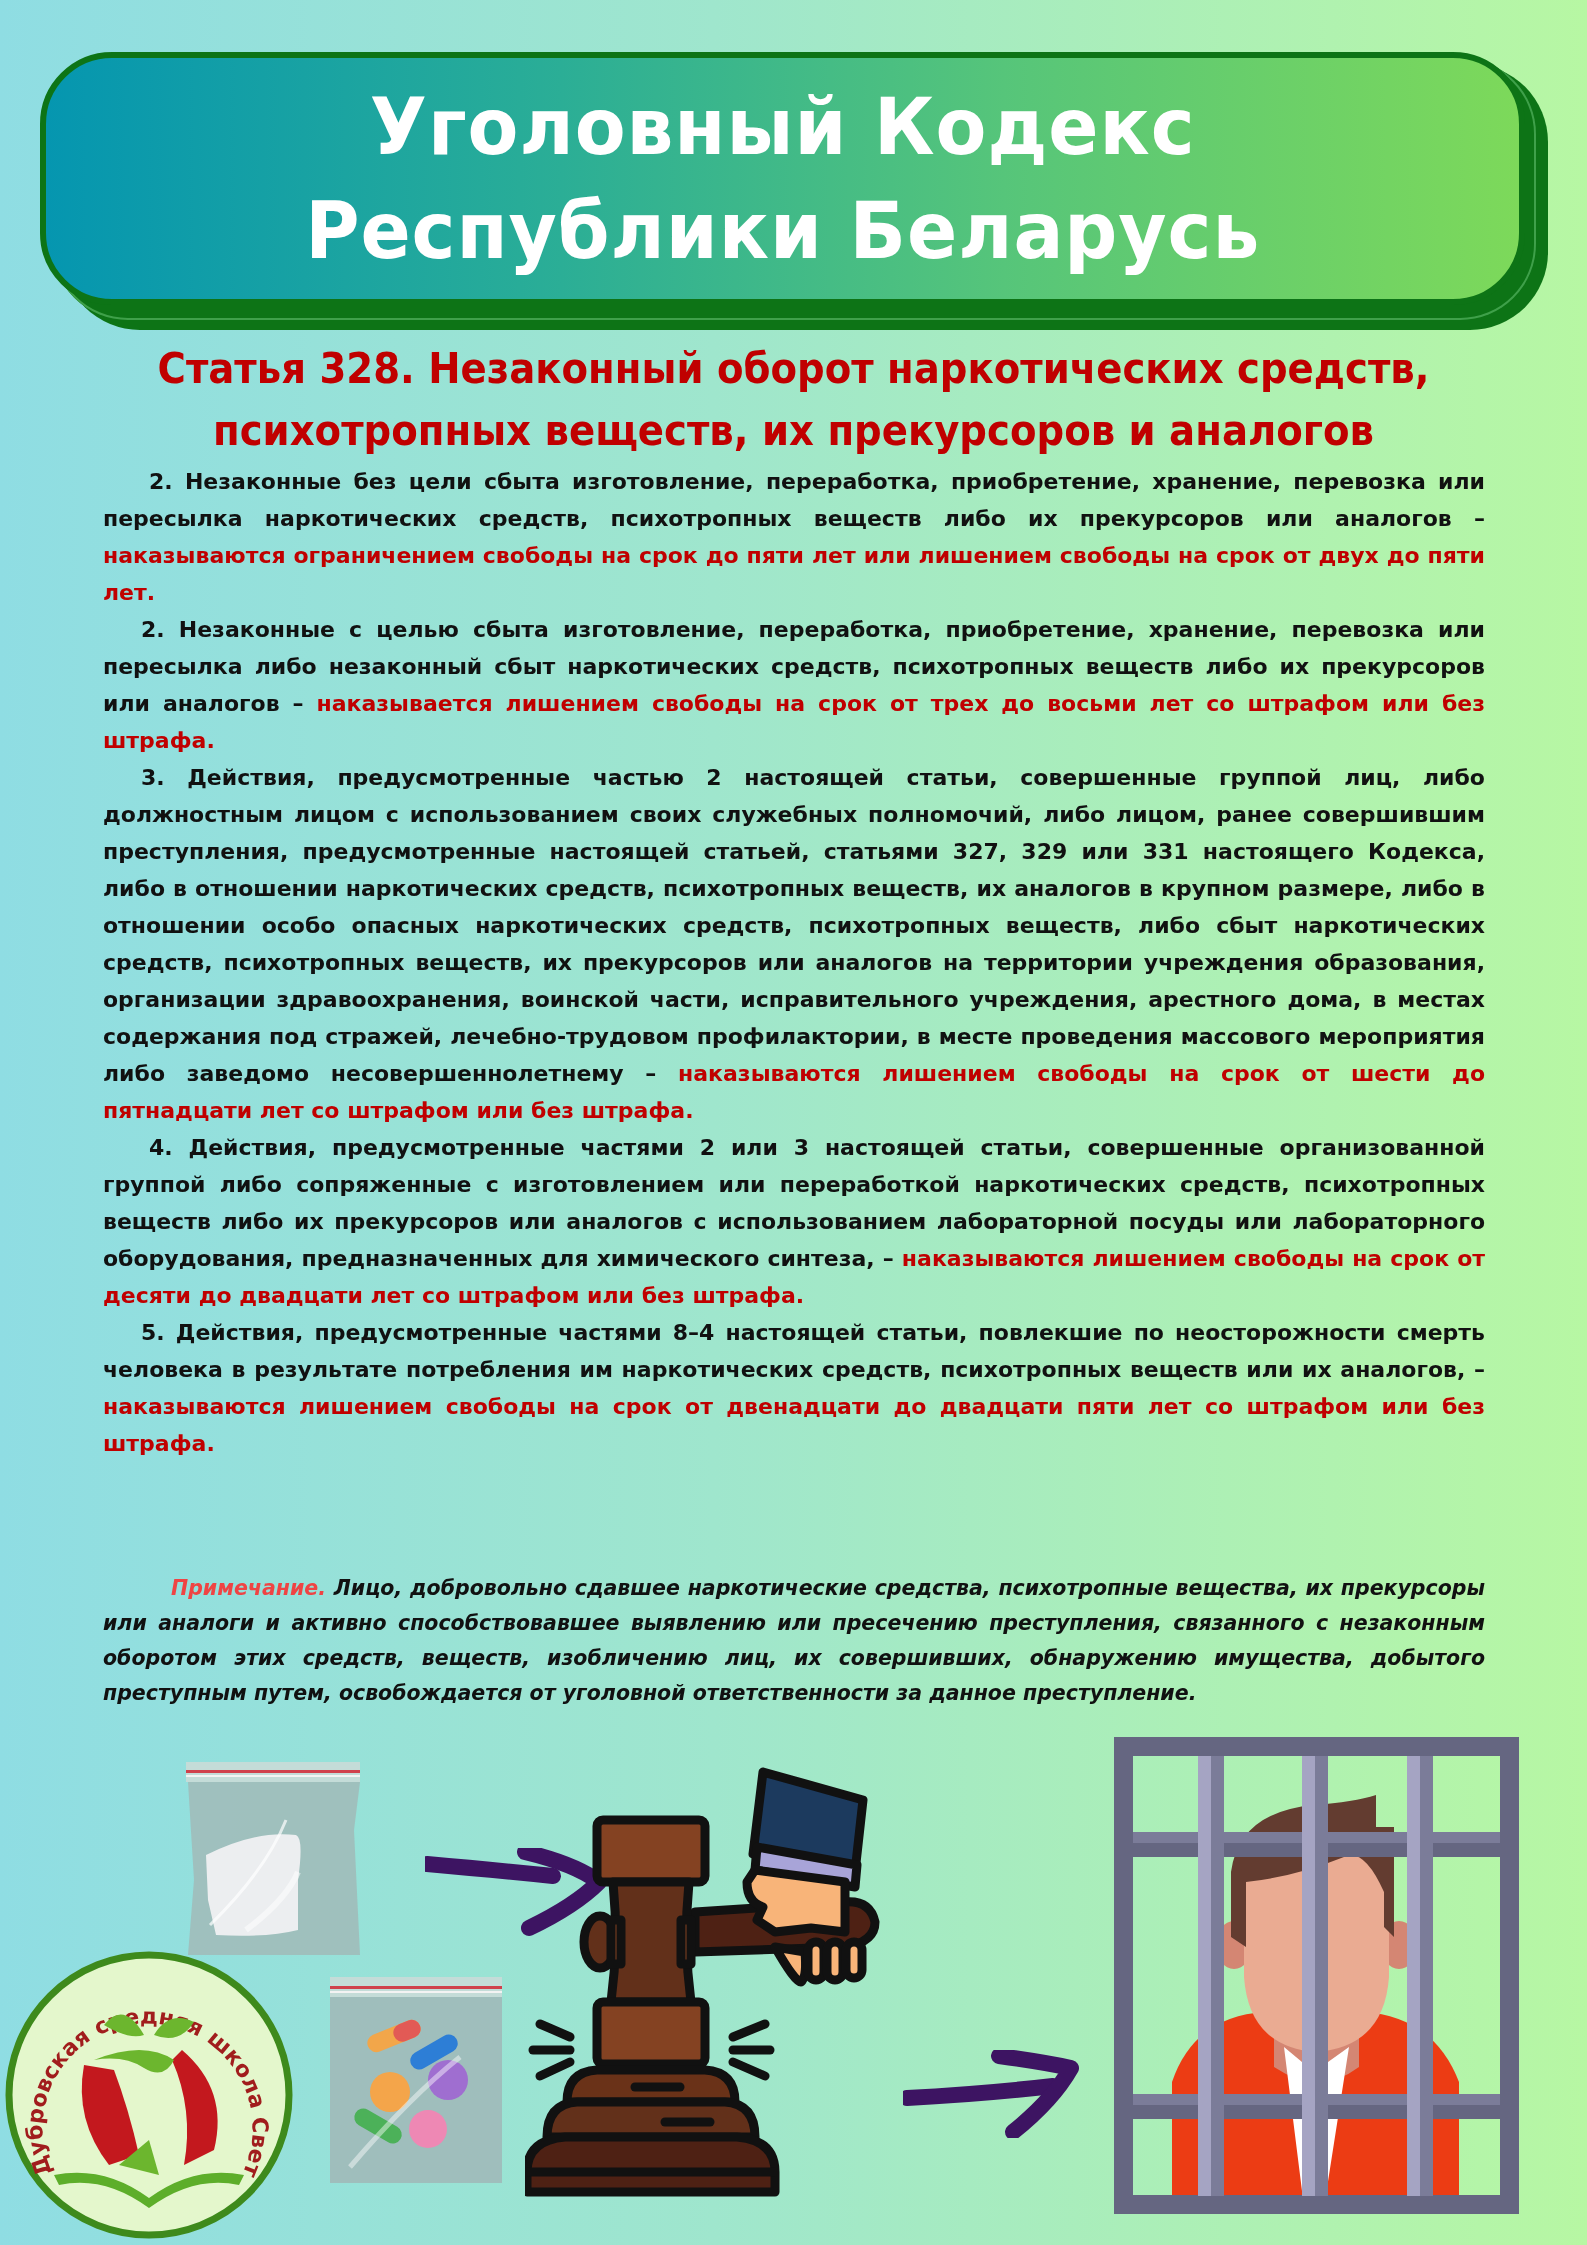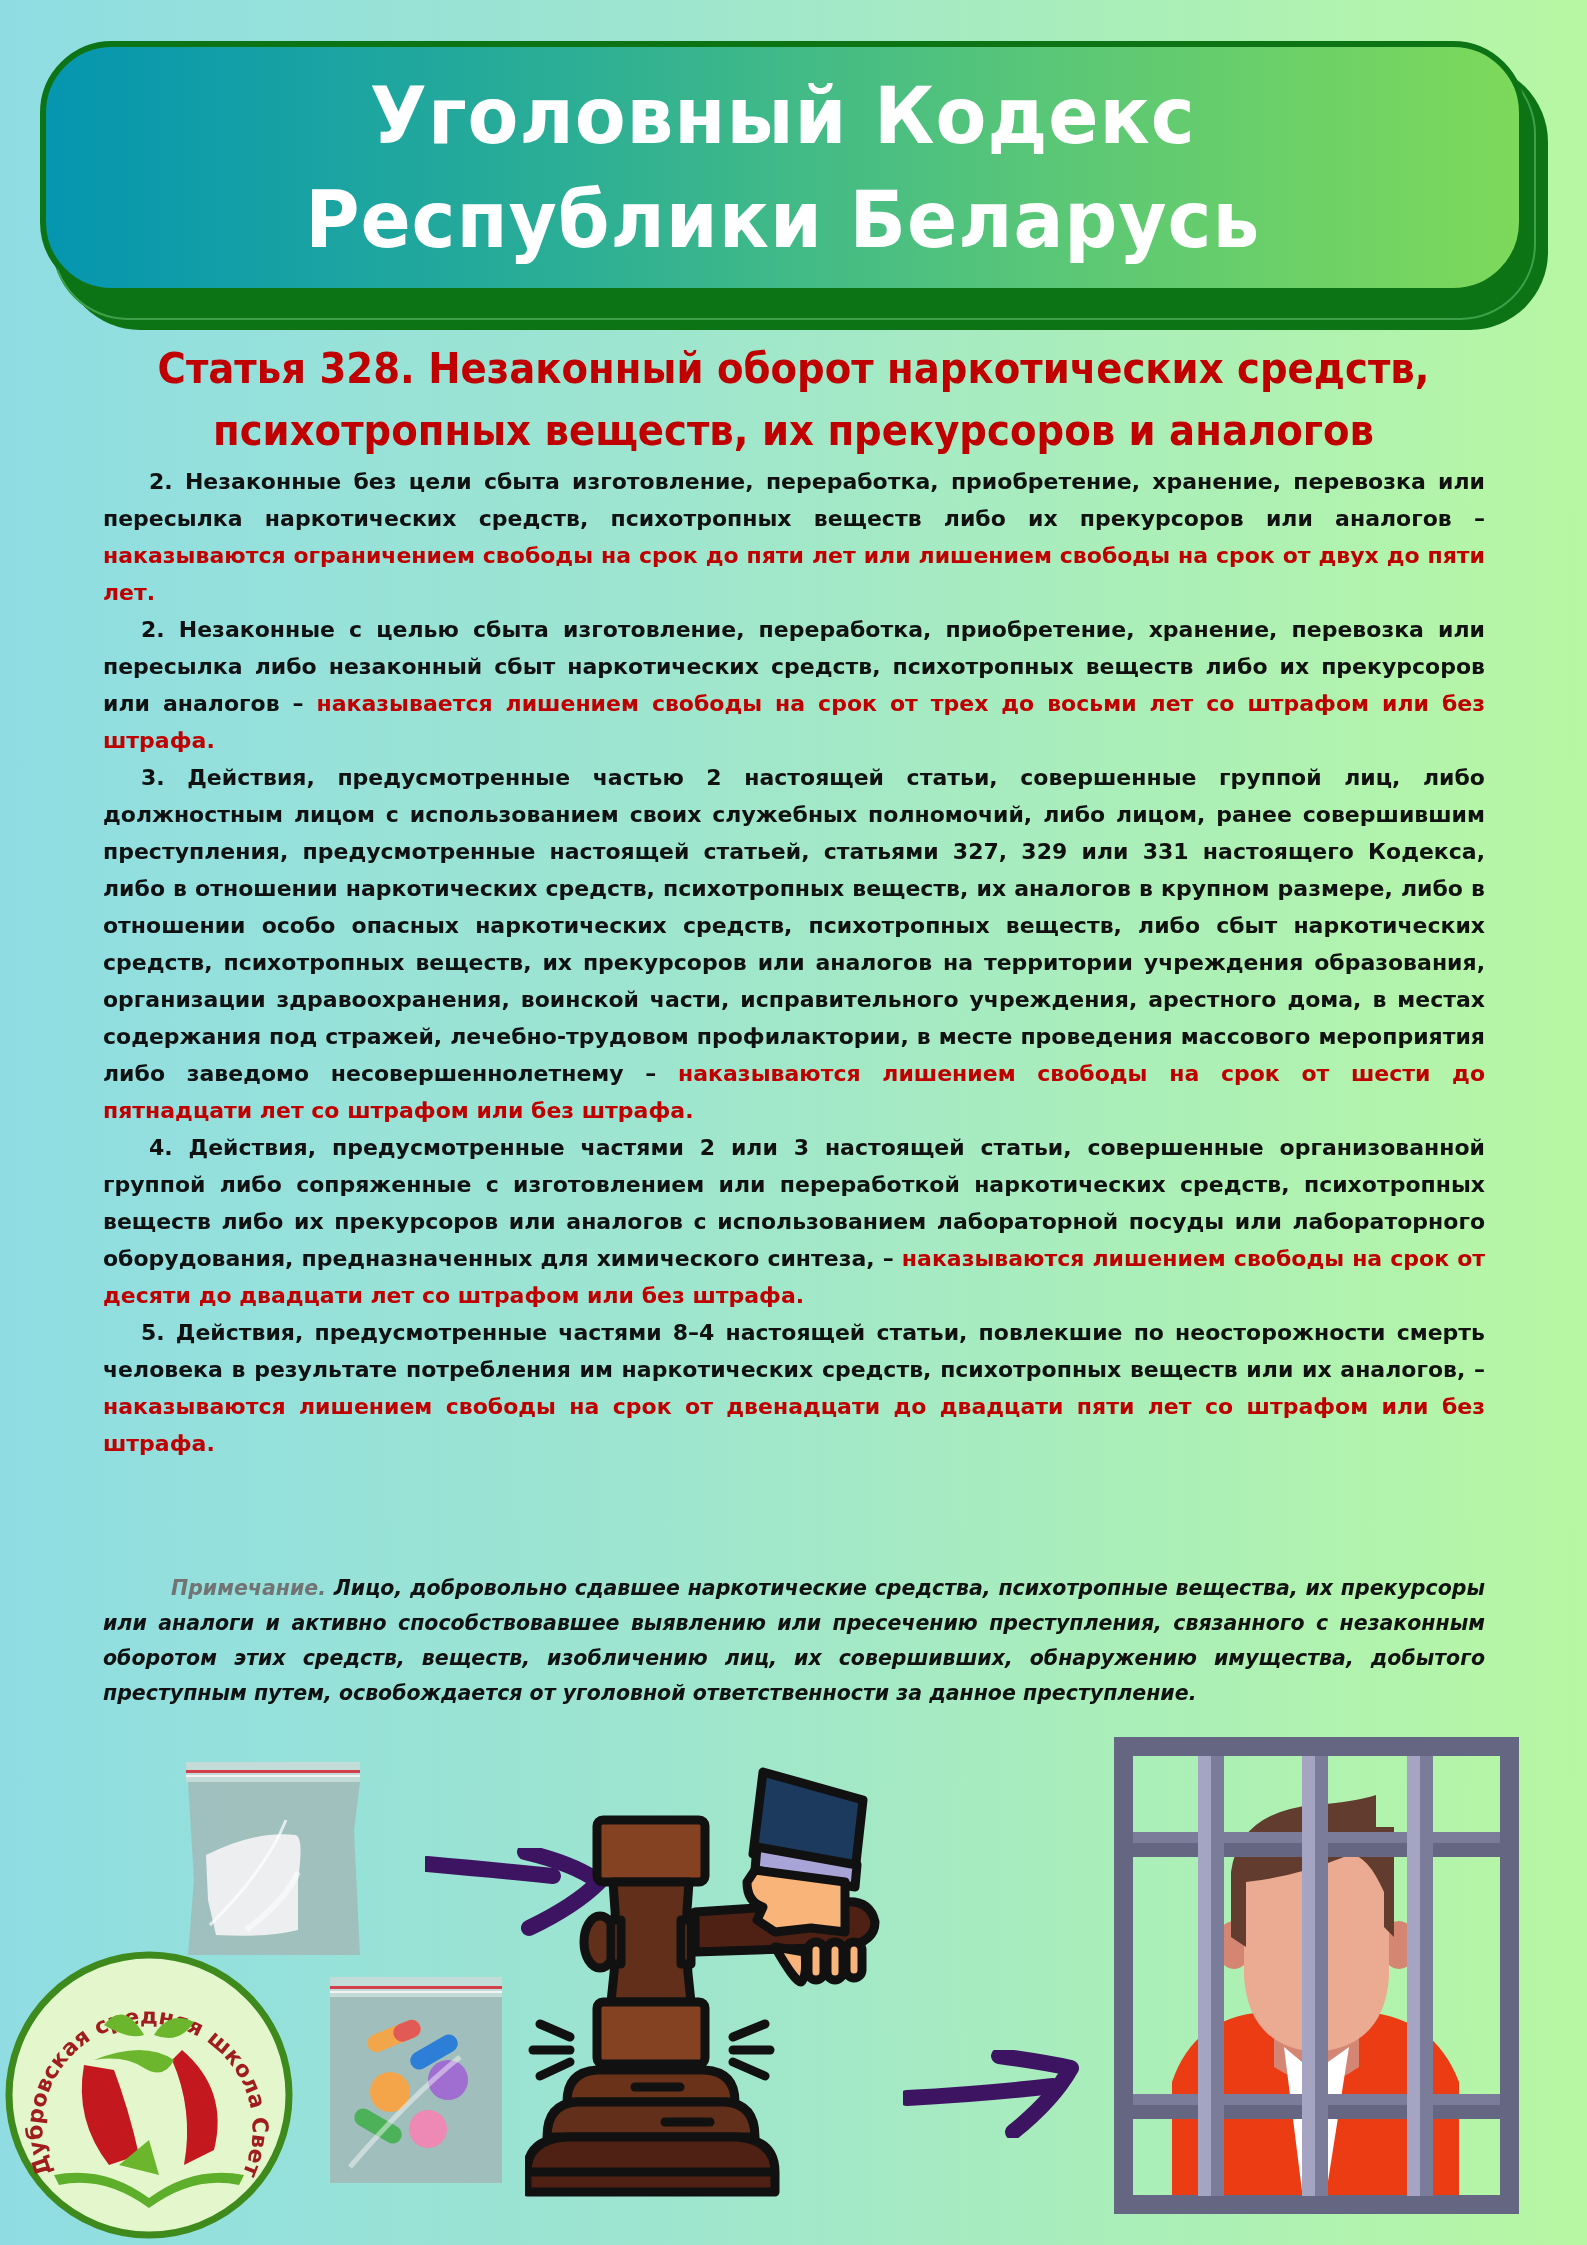--- a/index.html
+++ b/index.html
@@ -12,21 +12,21 @@
   .banner-shadow2 {
     position:absolute; left:62px; top:64px; width:1486px; height:266px;
     background:#0d7416; border-radius:78px;
   }
   .banner-shadow1 {
     position:absolute; left:52px; top:58px; width:1484px; height:262px;
     background:#0d7416; border-radius:76px;
     box-shadow: inset 0 0 0 2px #3fa04a;
   }
   .banner {
-    position:absolute; left:40px; top:41px; width:1485px; height:253px;
+    position:absolute; left:40px; top:52px; width:1485px; height:253px;
     border-radius:72px; box-sizing:border-box; border:6px solid #0d7416;
     background: linear-gradient(90deg, #0596b0 0%, #2bae96 35%, #56c57a 65%, #7dd95a 100%);
     display:flex; flex-direction:column; align-items:center; justify-content:center;
   }
   .banner h1 {
     margin:0; color:#ffffff; text-align:center;
     font-family:"DejaVu Sans", sans-serif; font-weight:bold;
     font-size:78px; line-height:104px; letter-spacing:1px;
     transform: scaleX(0.95);
   }
@@ -46,21 +46,21 @@
   }
   .content p { margin:0; text-indent:38px; }
   .content p.first { text-indent:46px; }
   .content .penalty { color:#c00000; }
   .note {
     position:absolute; left:103px; top:1571px; width:1382px;
     font-family:"DejaVu Sans", sans-serif; font-weight:bold; font-style:italic;
     font-size:20.5px; line-height:35px; color:#111; text-align:justify;
     text-indent:68px; margin:0;
   }
-  .note .note-label { color:#737373; }
+  .note .note-label { color:#ef4444; }
   
   .illus { position:absolute; }
 </style>
 </head>
 <body>
 
 <div class="banner-shadow2"></div>
 <div class="banner-shadow1"></div>
 <div class="banner">
   <h1>

